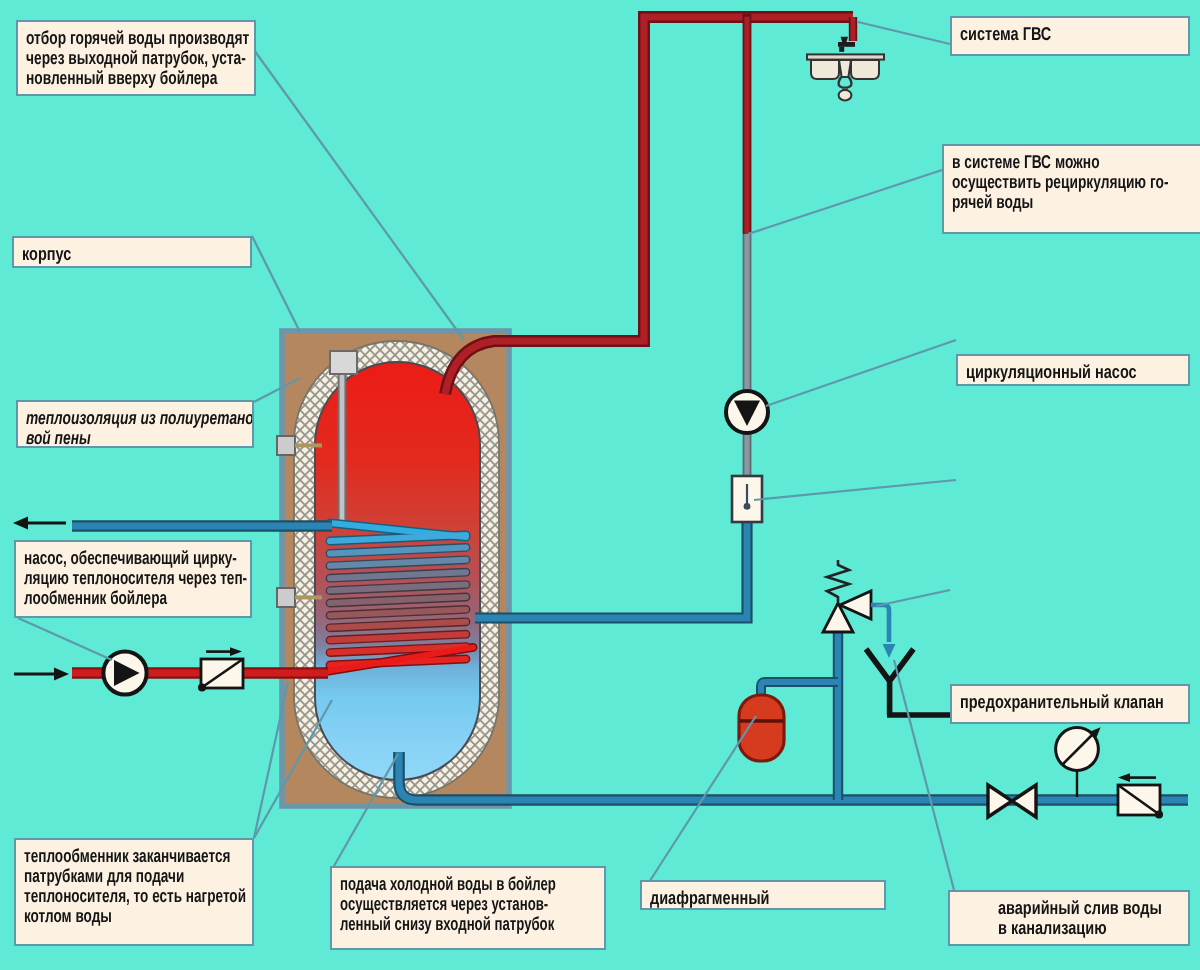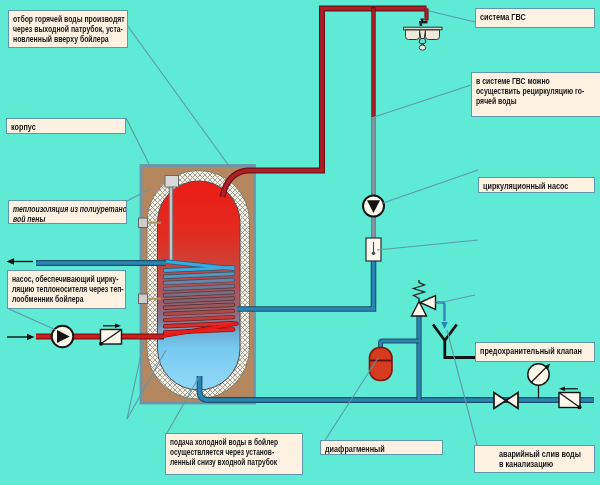--- a/index.html
+++ b/index.html
@@ -247,20 +247,24 @@
 
 <div class="label-box" style="left:6px;top:118px;width:120px;height:16px;"><span class="txt">корпус</span></div>
 
 <div class="label-box" style="left:8px;top:200px;width:119px;height:24px;font-style:italic;"><span class="txt sc74">теплоизоляция из полиуретано-
 вой пены</span></div>
 
 <div class="label-box" style="left:7px;top:270px;width:119px;height:39px;"><span class="txt sc73">насос, обеспечивающий цирку-
 ляцию теплоносителя через теп-
 лообменник бойлера</span></div>
 
+<div class="label-box" style="left:7px;top:419px;width:120px;height:54px;"><span class="txt sc73">теплообменник заканчивается
+патрубками для подачи
+теплоносителя, то есть нагретой
+котлом воды</span></div>
 
 <div class="label-box" style="left:165px;top:433px;width:138px;height:42px;"><span class="txt sc71">подача холодной воды в бойлер
 осуществляется через установ-
 ленный снизу входной патрубок</span></div>
 
 <div class="label-box" style="left:320px;top:440px;width:123px;height:15px;"><span class="txt">диафрагменный
 расширительный бак</span></div>
 
 <div class="label-box" style="left:474px;top:445px;width:121px;height:28px;padding-left:24px;"><span class="txt">аварийный слив воды
 в канализацию</span></div>

